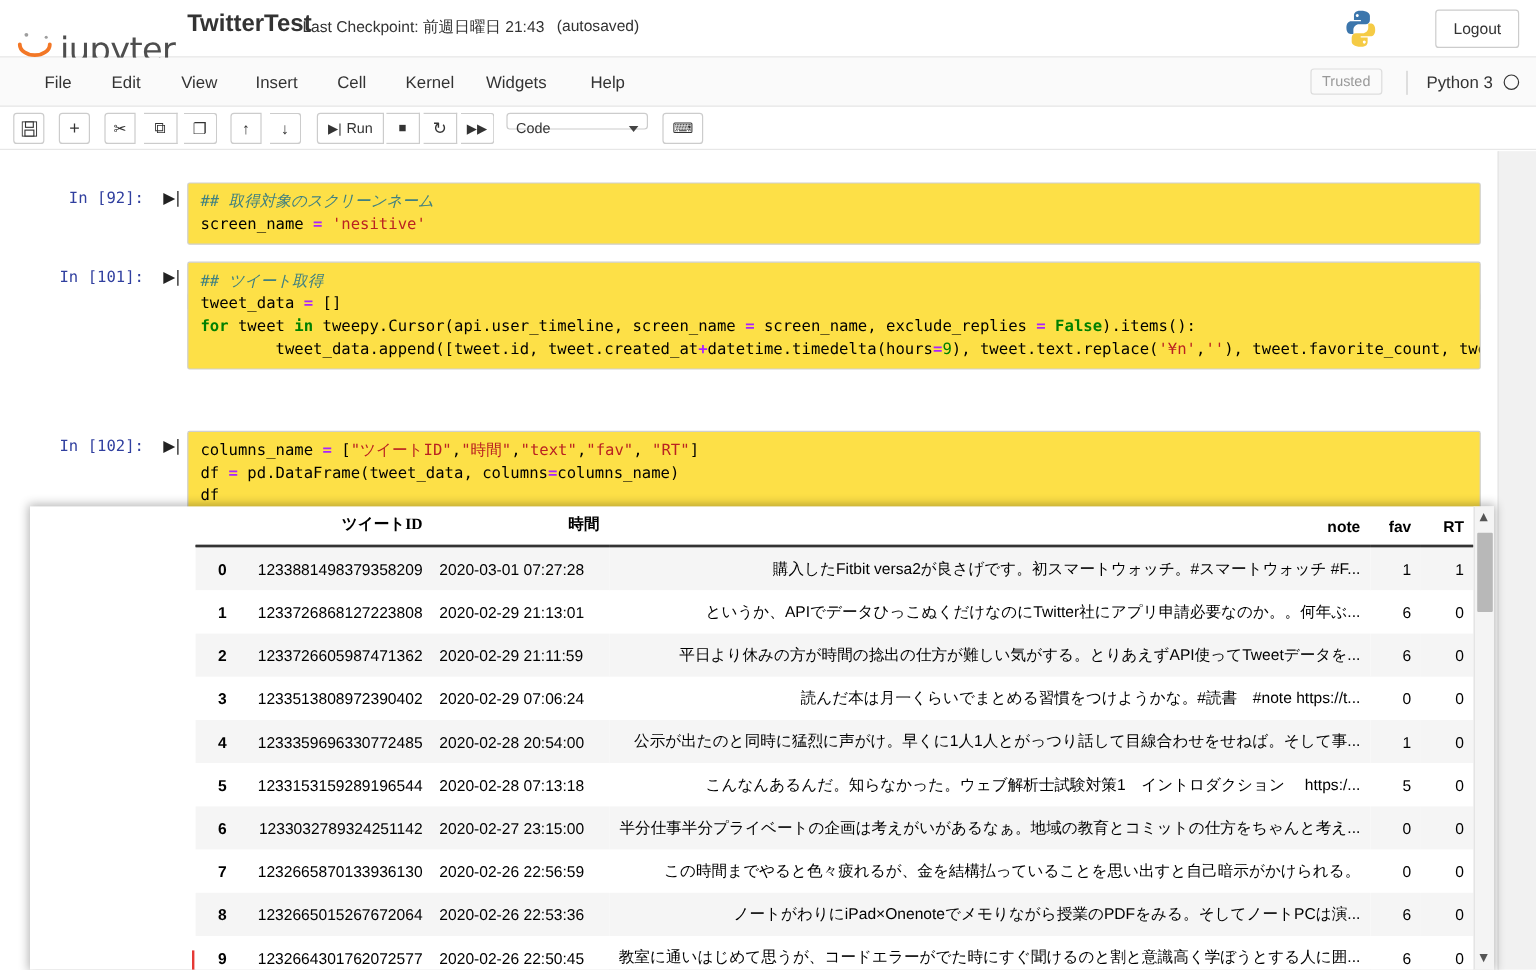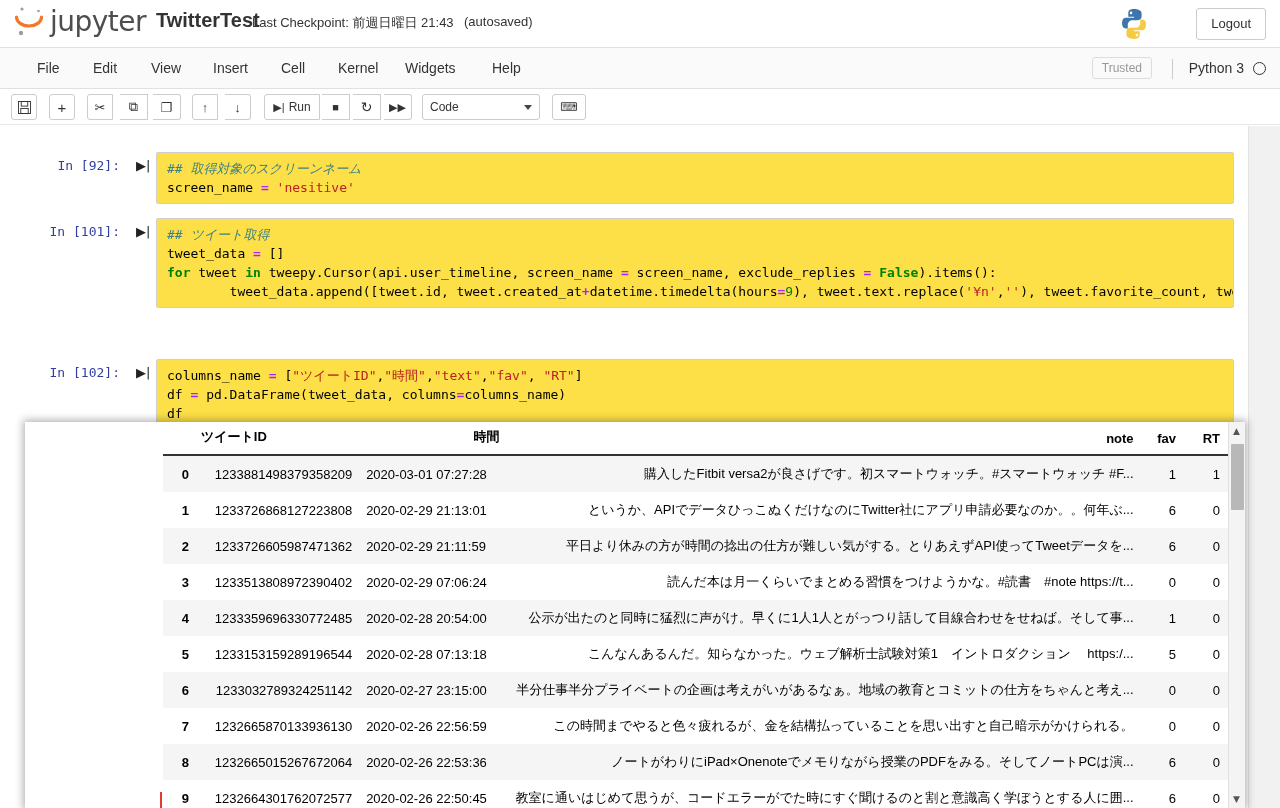--- a/index.html
+++ b/index.html
@@ -13,21 +13,21 @@
   }
 
   
   #header {
     position: absolute; top: 0; left: 0;
     width: 1280px; height: 48px;
     background: #fff;
     border-bottom: 1px solid #e0e0e0;
   }
   #logo-wrap {
-    position: absolute; left: 14px; top: 0;
+    position: absolute; left: 14px; top: 20px;
     display: flex; align-items: center; height: 42px;
   }
   .jp-logo-mark { width: 30px; height: 32px; position: relative; }
   .jp-logo-mark svg { position: absolute; left: 0; top: 0; }
   .jp-logo-text {
     font-family: "DejaVu Sans", sans-serif;
     font-size: 28px; color: #4e4e4e; letter-spacing: -0.5px;
     margin-left: 6px; font-weight: 400;
   }
   #nb-name {
@@ -93,21 +93,21 @@
     position: absolute; top: 5px; height: 26px;
     background: #fff; border: 1px solid #ccc; border-radius: 3px;
     font-size: 12px; color: #333; cursor: pointer;
     display: flex; align-items: center; justify-content: center;
   }
   .tb-grp-mid { border-radius: 0; border-left-width: 0; }
   .tb-grp-first { border-radius: 3px 0 0 3px; }
   .tb-grp-last  { border-radius: 0 3px 3px 0; border-left-width: 0; }
   #celltype-select {
     position: absolute; top: 5px; left: 422px;
-    width: 118px; height: 26px;
+    width: 118px; height: 14px;
     border: 1px solid #ccc; border-radius: 3px; background: #fff;
     font-size: 12px; color: #333; padding-left: 7px; line-height: 24px;
     cursor: pointer;
   }
   #celltype-caret {
     position: absolute; right: 7px; top: 10px;
     width: 0; height: 0;
     border-left: 4px solid transparent; border-right: 4px solid transparent;
     border-top: 5px solid #444;
   }
@@ -345,21 +345,21 @@
 </div>
 
 <div id="page-scrollbar"></div>
 
 <div id="out-panel">
   <div id="out-inner">
     <table id="df-table">
       <thead>
         <tr>
           <th class="c-idx"></th>
-          <th class="c-id" style="text-align:left;">ツイートID</th>
+          <th class="c-id" style="text-align:right;font-family:Liberation Serif, serif;">ツイートID</th>
           <th class="c-time" style="text-align:right !important;">時間</th>
           <th class="c-text">note</th>
           <th class="c-fav">fav</th>
           <th class="c-rt">RT</th>
         </tr>
       </thead>
       <tbody id="df-body">
           <tr>
             <td class="c-idx">0</td>
             <td class="c-id">1233881498379358209</td>

